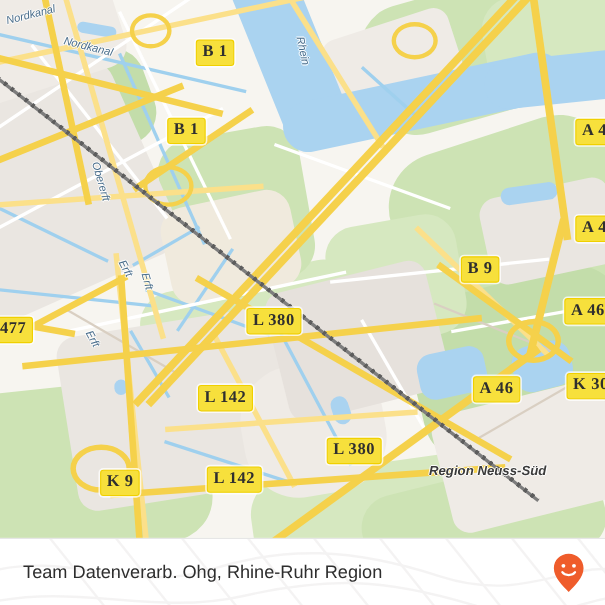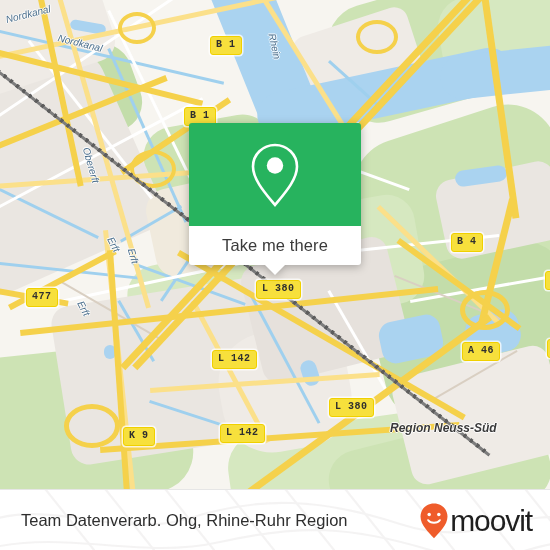--- a/index.html
+++ b/index.html
@@ -39,29 +39,28 @@
   .rail-ties{position:absolute;transform-origin:0 0;
      background:repeating-linear-gradient(90deg,#5d5d5d 0 3px,transparent 3px 8px);}
 
   
   .shield{
     position:absolute;
     background:#f7e03c;
     border:1.6px solid #f0d000;
     border-radius:3px;
     color:#2f2f2f;
-    font-size:10px;
+    font-size:15px;
     font-weight:bold;
     letter-spacing:.5px;
     line-height:1;
     padding:3px 5px 4px 5px;
     white-space:nowrap;
     box-shadow:0 0 0 1.5px rgba(255,255,255,.75);
-    font-family:Liberation Mono, monospace;
-    margin-left:32px;
+    font-family:Liberation Serif, serif;
   }
 
   
   .maplabel{
     position:absolute;
     color:#4a4a4a;
     font-size:10px;
     white-space:nowrap;
     font-family:"Liberation Sans", sans-serif;
     text-shadow:
@@ -259,43 +258,31 @@
         <div class="maplabel waterlabel" style="left: 80px; top: 296px; transform: rotate(62deg); transform-origin: 0px 50%;">Erft</div>
         <div class="maplabel placelabel" style="left: 390px; top: 421px; transform: rotate(0deg); transform-origin: 0px 50%;">Region Neuss-Süd</div>
       </div>
 
     <div id="shields">
         <div class="shield" style="left: 178px; top: 36px;">B 1</div>
         <div class="shield" style="left: 152px; top: 107px;">B 1</div>
         <div class="shield" style="left: 523px; top: 108px;">A 46</div>
         <div class="shield" style="left: 523px; top: 196px;">A 46</div>
         <div class="shield" style="left: 513px; top: 271px;">A 46</div>
-        <div class="shield" style="left: 419px; top: 233px;">B 4</div>
+        <div class="shield" style="left: 419px; top: 233px;">B 9</div>
         <div class="shield" style="left: 430px; top: 342px;">A 46</div>
         <div class="shield" style="left: 515px; top: 339px;">K 30</div>
         <div class="shield" style="left: 224px; top: 280px;">L 380</div>
         <div class="shield" style="left: 297px; top: 398px;">L 380</div>
         <div class="shield" style="left: 180px; top: 350px;">L 142</div>
         <div class="shield" style="left: 188px; top: 424px;">L 142</div>
         <div class="shield" style="left: 91px; top: 427px;">K 9</div>
         <div class="shield" style="left: -6px; top: 288px;">477</div>
       </div>
 
-    <div class="popup">
-      <div class="popup-top">
-        <svg class="pin-svg" width="56" height="70" viewBox="0 0 56 70">
-          <path d="M28 5 C15.8 5 6 14.6 6 26.5 C6 40 19 54 28 65 C37 54 50 40 50 26.5 C50 14.6 40.2 5 28 5 Z" fill="none" stroke="#ffffff" stroke-width="2.6"></path>
-          <circle cx="28" cy="25.5" r="8.2" fill="#ffffff"></circle>
-        </svg>
-      </div>
-      <div class="popup-bottom">
-        <span class="popup-cta">Take me there</span>
-        <div class="popup-tail"></div>
-      </div>
-    </div>
 
   </div>
 
   <div class="footer">
     <svg class="footer-wm" width="550" height="61" viewBox="0 0 550 61">
       <g stroke="#eceaea" stroke-width="2.2" fill="none">
         <path d="M30 -20 L110 80"></path>
         <path d="M90 -20 L170 80"></path>
         <path d="M150 -20 L230 80"></path>
         <path d="M210 -20 L290 80"></path>
@@ -310,18 +297,17 @@
     </svg>
     <div class="footer-inner">
       <div class="footer-title">Team Datenverarb. Ohg, Rhine-Ruhr Region</div>
       <div class="brand">
         <svg width="30" height="38" viewBox="0 0 30 38">
           <path d="M15 1.5 C7.3 1.5 1.5 7.4 1.5 14.6 C1.5 23 9.6 30.6 15 36.2 C20.4 30.6 28.5 23 28.5 14.6 C28.5 7.4 22.7 1.5 15 1.5 Z" fill="#ef5c2b"></path>
           <circle cx="10.2" cy="12.4" r="1.75" fill="#ffffff"></circle>
           <circle cx="19.8" cy="12.4" r="1.75" fill="#ffffff"></circle>
           <path d="M9.2 18.2 C11.4 21.6 18.6 21.6 20.8 18.2" stroke="#ffffff" stroke-width="2" fill="none" stroke-linecap="round"></path>
         </svg>
-        <span class="brand-word">moovit</span>
       </div>
     </div>
   </div>
 
 </div>
 
 </body></html>

